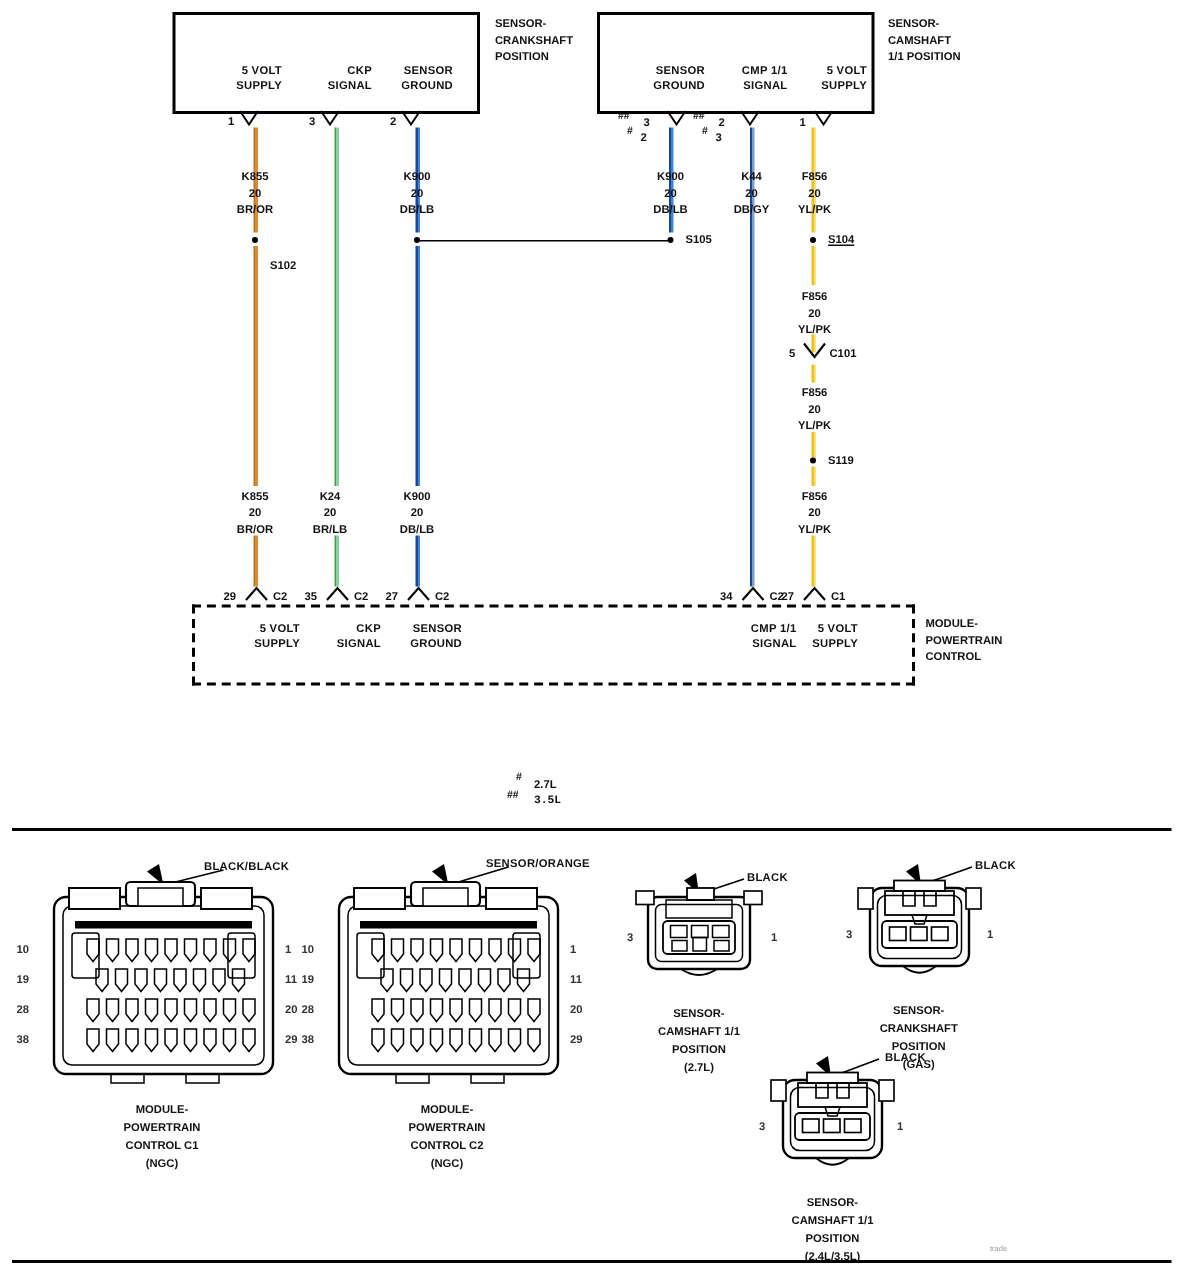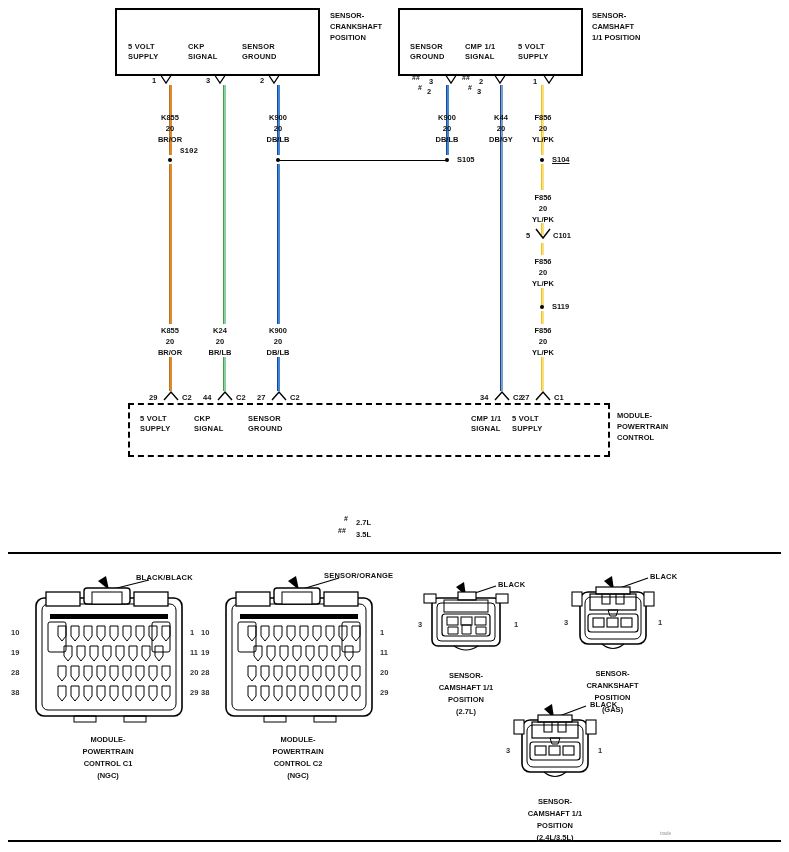--- a/index.html
+++ b/index.html
@@ -1,19 +1,19 @@
 <!DOCTYPE html>
 <html><head>
 <meta charset="utf-8">
 <style>
   html,body{margin:0;padding:0;background:#ffffff;}
   body{font-family:"Liberation Sans",sans-serif;color:#111;}
   #page{position:relative;width:789px;height:852px;overflow:hidden;background:#fff;}
   .abs{position:absolute;}
-  .lbl{font-size:7.5px;font-weight:bold;letter-spacing:.2px;line-height:10px;text-align:left;white-space:nowrap;}
+  .lbl{font-size:7.5px;font-weight:bold;letter-spacing:.2px;line-height:10px;text-align:right;white-space:nowrap;}
   .lbl-l{text-align:left;}
   .pin{font-size:7.5px;font-weight:bold;}
   .wirelbl{font-size:7.5px;font-weight:bold;text-align:center;line-height:11px;white-space:nowrap;}
   .box{border:2px solid #000;background:#fff;box-sizing:border-box;}
   .wire{position:absolute;width:3px;}
   .splice-dot{position:absolute;width:4px;height:4px;background:#000;border-radius:50%;}
   .hline{position:absolute;height:1.5px;background:#000;}
   .dashbox{position:absolute;border:2px dashed #000;box-sizing:border-box;}
   svg{display:block;overflow:visible;}
   .conn-cap{font-size:7.5px;font-weight:bold;text-align:center;line-height:12px;}
@@ -101,21 +101,21 @@
 
   <div class="abs pin" style="left:533px;top:77px;">1</div>
 
   <div class="wire" style="left:169px;top:85px;height:70px;background:linear-gradient(90deg,#b5762a 0 40%,#e08a2e 40% 100%);"></div>
   <div class="abs wirelbl" style="left:140px;top:112px;width:60px;">
     <div>K855</div>
     <div>20</div>
     <div>BR/OR</div>
   </div>
   <div class="splice-dot" style="left:168px;top:158px;"></div>
-  <div class="abs pin" style="left:180px;top:147px;font-family:Liberation Mono, monospace;">S102</div>
+  <div class="abs pin" style="left:180px;top:172px;">S102</div>
   <div class="wire" style="left:169px;top:164px;height:160px;background:linear-gradient(90deg,#b5762a 0 40%,#e08a2e 40% 100%);"></div>
 
   <div class="wire" style="left:223px;top:85px;height:239px;background:linear-gradient(90deg,#4d9a44 0 40%,#86d2a2 40% 100%);"></div>
 
   <div class="wire" style="left:277px;top:85px;height:70px;background:linear-gradient(90deg,#15489c 0 45%,#3f86d4 45% 100%);"></div>
   <div class="abs wirelbl" style="left:248px;top:112px;width:60px;">
     <div>K900</div>
     <div>20</div>
     <div>DB/LB</div>
   </div>
@@ -204,21 +204,21 @@
   <svg class="abs" style="left:160px;top:391px;" width="400" height="12">
     <path d="M4,9 L11,1 L18,9" fill="none" stroke="#000" stroke-width="1.4"></path>
     <path d="M58,9 L65,1 L72,9" fill="none" stroke="#000" stroke-width="1.4"></path>
     <path d="M112,9 L119,1 L126,9" fill="none" stroke="#000" stroke-width="1.4"></path>
     <path d="M335,9 L342,1 L349,9" fill="none" stroke="#000" stroke-width="1.4"></path>
     <path d="M376,9 L383,1 L390,9" fill="none" stroke="#000" stroke-width="1.4"></path>
   </svg>
 
   <div class="abs pin" style="left:149px;top:393px;">29</div>
   <div class="abs pin" style="left:182px;top:393px;">C2</div>
-  <div class="abs pin" style="left:203px;top:393px;">44</div>
+  <div class="abs pin" style="left:203px;top:393px;">35</div>
   <div class="abs pin" style="left:236px;top:393px;">C2</div>
   <div class="abs pin" style="left:257px;top:393px;">27</div>
   <div class="abs pin" style="left:290px;top:393px;">C2</div>
   <div class="abs pin" style="left:480px;top:393px;">34</div>
   <div class="abs pin" style="left:513px;top:393px;">C2</div>
   <div class="abs pin" style="left:521px;top:393px;">27</div>
   <div class="abs pin" style="left:554px;top:393px;">C1</div>
 
   <div class="dashbox" style="left:128px;top:403px;width:482px;height:54px;"></div>
 
@@ -249,21 +249,21 @@
     <div>CONTROL</div>
   </div>
 
   <div class="abs" style="left:338px;top:516px;width:80px;">
     <div style="position:relative;height:12px;">
       <span class="legend" style="position:absolute;left:6px;top:-1px;font-size:7px;">#</span>
       <span class="legend" style="position:absolute;left:18px;top:2px;">2.7L</span>
     </div>
     <div style="position:relative;height:12px;">
       <span class="legend" style="position:absolute;left:0px;top:-1px;font-size:7px;">##</span>
-      <span class="legend" style="position:absolute;left:18px;top:2px;">3.5L</span>
+      <span class="legend" style="position:absolute;left:18px;top:2px;font-family:Liberation Mono, monospace;">3.5L</span>
     </div>
   </div>
 
   <div class="sep" style="left:8px;top:552px;width:773px;"></div>
   <div class="sep" style="left:8px;top:840px;width:773px;"></div>
 
   <div class="abs" style="left:14px;top:570px;">
     <svg width="190" height="160">
       <line x1="95" y1="20" x2="135" y2="10" stroke="#000" stroke-width="1.2"></line>
       <path d="M95,20 L84,11 L92,6 Z" fill="#000"></path>

